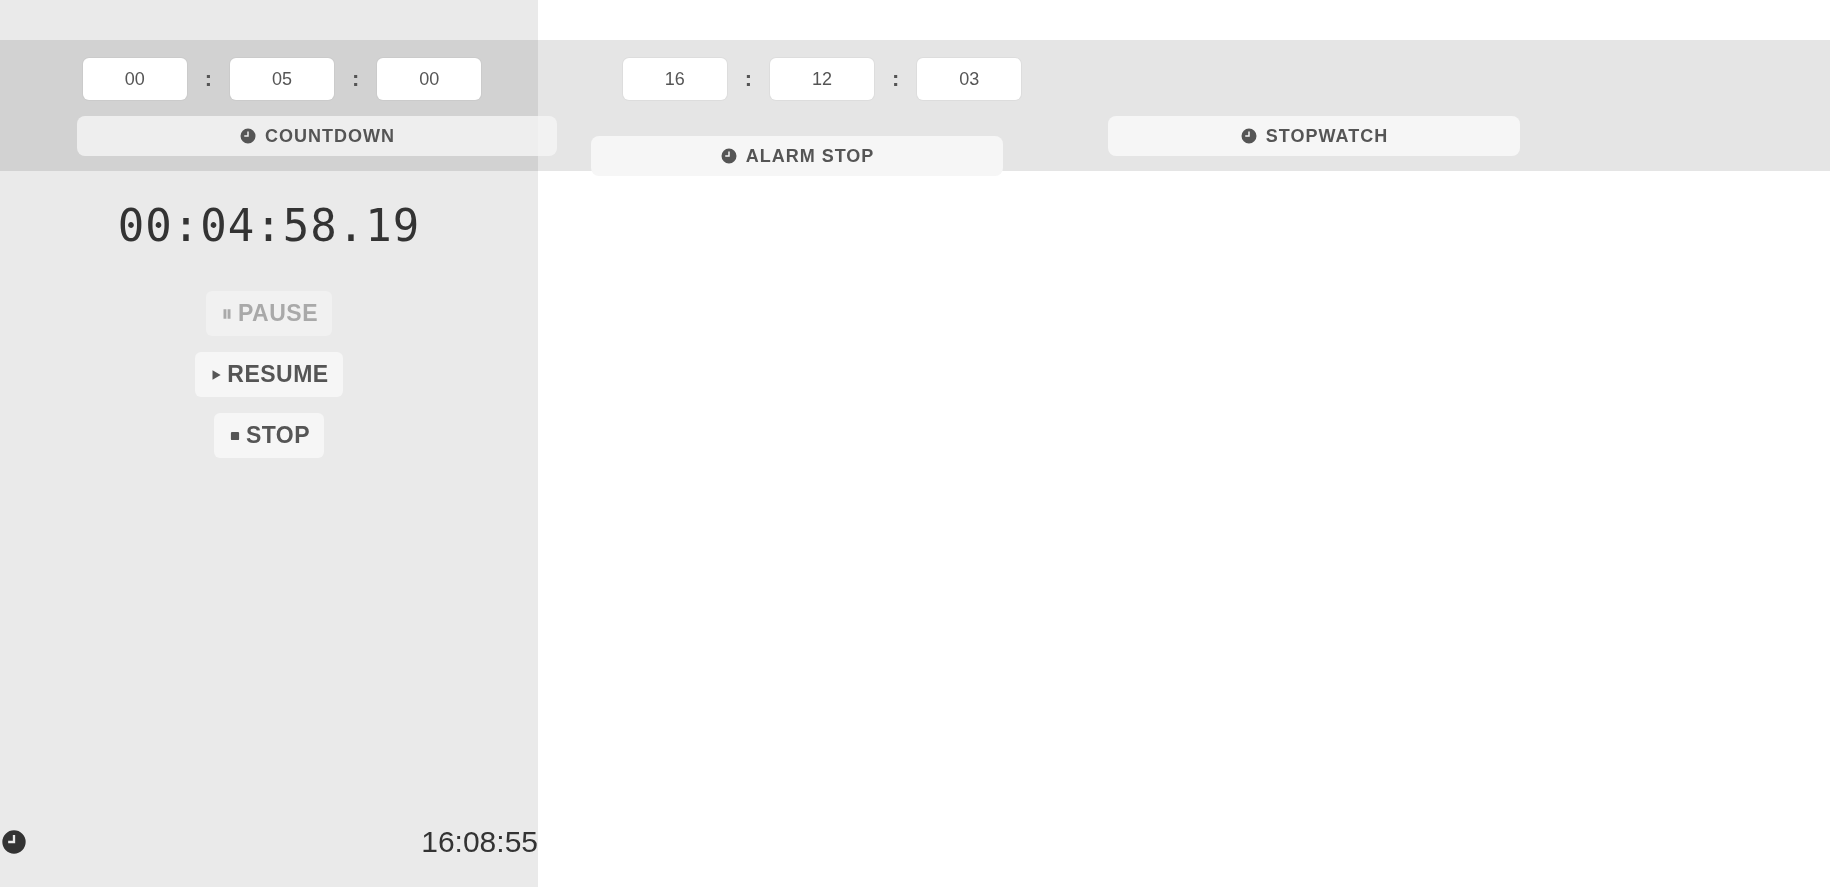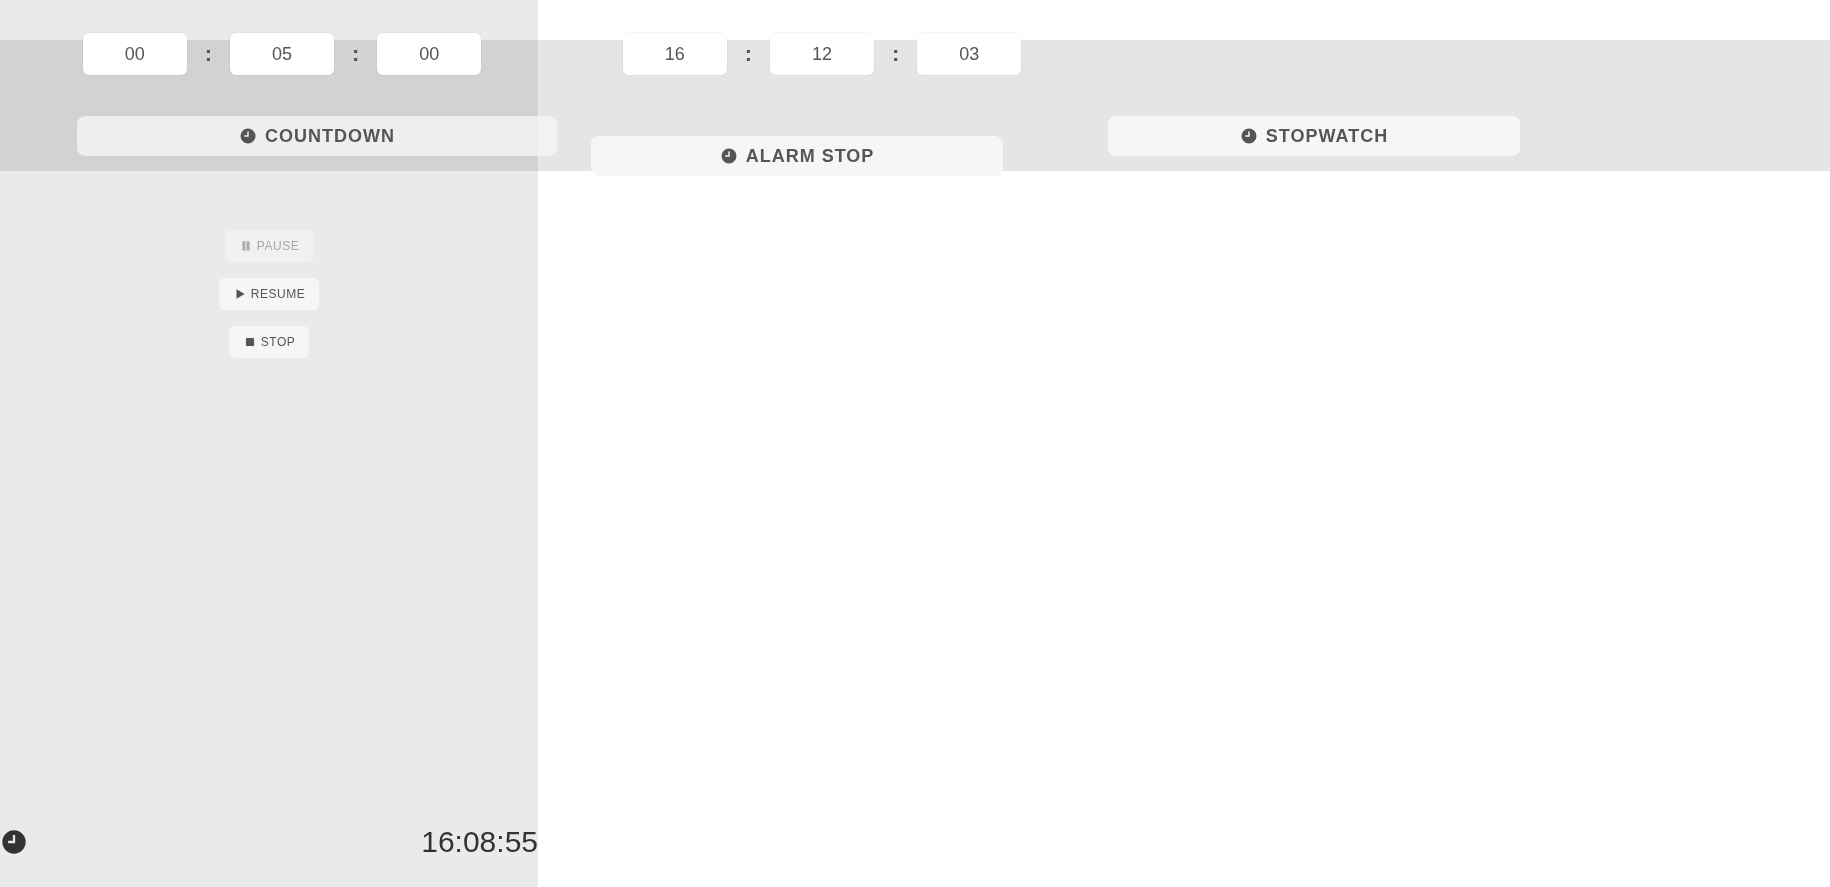--- a/index.html
+++ b/index.html
@@ -48,21 +48,21 @@
     position: absolute;
     left: 1080px; top: 0; width: 540px; height: 171px;
     z-index: 3;
   }
 
   .time-inputs {
     display: flex;
     align-items: center;
     justify-content: center;
     gap: 18px;
-    margin-top: 33px;
+    margin-top: 58px;
   }
   .time-input {
     width: 104px;
     height: 42px;
     border-radius: 6px;
     border: none;
     background: #fff;
     text-align: center;
     font-size: 18px;
     color: #555;
@@ -119,22 +119,22 @@
     flex-direction: column;
     align-items: center;
     gap: 16px;
     margin-top: 40px;
   }
   .ctrl-btn {
     border: none;
     border-radius: 6px;
     background: #f6f6f6;
     color: #555;
-    font-weight: 400;
-    font-size: 12px;
+    font-weight: 700;
+    font-size: 23px;
     letter-spacing: 0.5px;
     padding: 9px 14px;
     display: flex;
     align-items: center;
     gap: 4px;
     cursor: pointer;
   }
   .ctrl-btn.disabled {
     color: #a9a9a9;
     background: #f1f1f1;
@@ -203,20 +203,21 @@
   <div class="spacer-inputs"></div>
   <button class="mode-btn">
     <svg class="icon" viewBox="0 0 24 24">
         <path d="M12 2a10 10 0 1 0 0 20 10 10 0 0 0 0-20zm1 11H7v-2h4V6h2v7z"></path>
       </svg>
     <span>STOPWATCH</span>
   </button>
 </div>
 
 <div class="content-area">
+  <div class="countdown-display">00:04:58.19</div>
   <div class="controls">
     <button class="ctrl-btn disabled">
       <svg class="icon-sm" viewBox="0 0 24 24">
           <path d="M6 4h5v16H6zM13 4h5v16h-5z"></path>
         </svg>
       <span>PAUSE</span>
     </button>
     <button class="ctrl-btn">
       <svg class="icon-sm" viewBox="0 0 24 24">
           <path d="M6 4l14 8-14 8z"></path>

